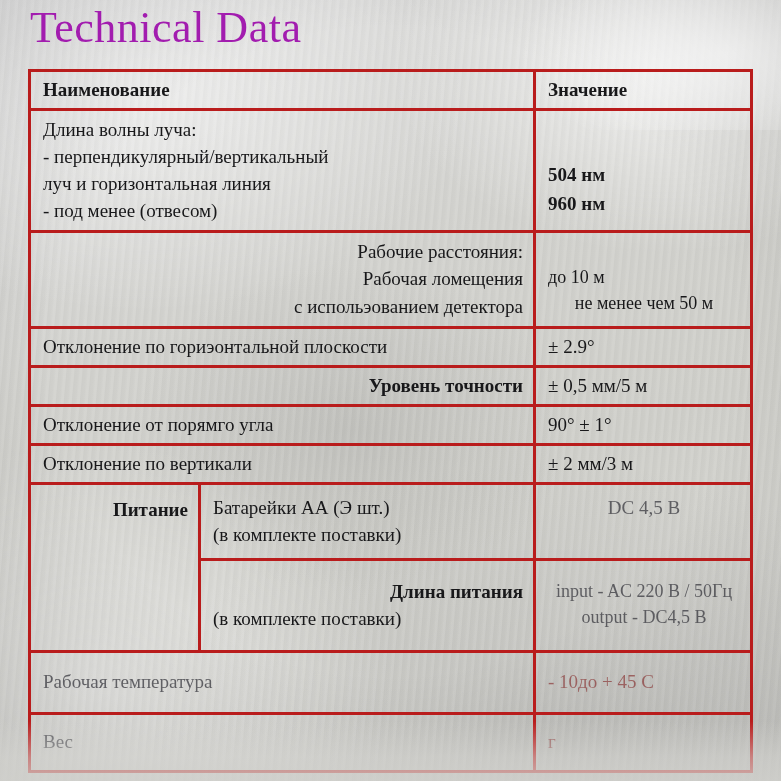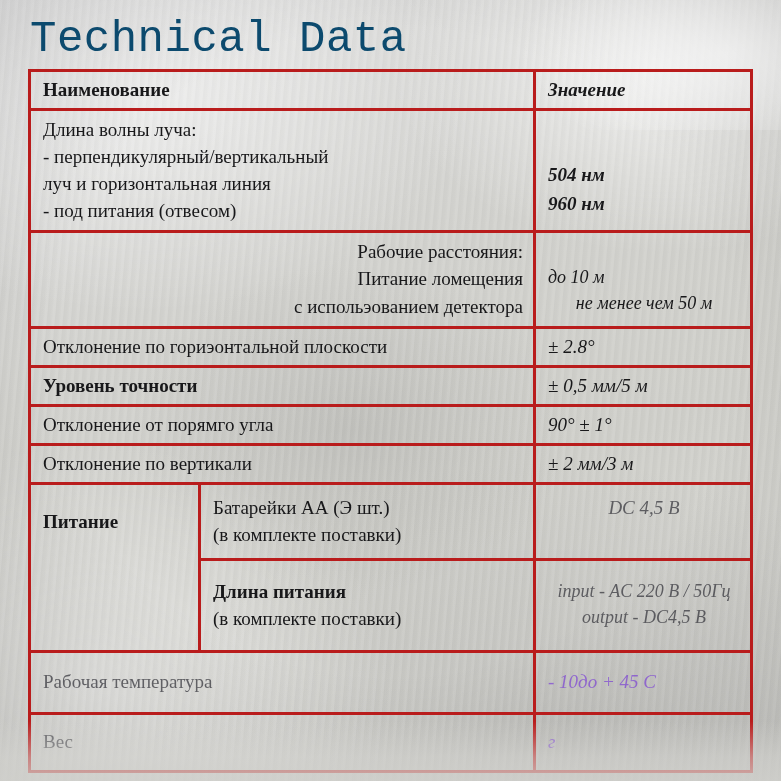--- a/index.html
+++ b/index.html
@@ -61,25 +61,25 @@
 
   #content {
     position: absolute;
     inset: 0;
     z-index: 3;
   }
 
   .doc-title {
     position: absolute;
     left: 30px;
-    top: 14px;
-    font-family: Liberation Mono, monospace;
+    top: 2px;
+    font-family: Liberation Serif, serif;
     font-size: 44px;
     letter-spacing: 0.5px;
-    color: #0c4a6e;
+    color: #a21caf;
     white-space: nowrap;
   }
 
   table.spec {
     position: absolute;
     left: 28px;
     top: 69px;
     width: 722px;
     border-collapse: collapse;
     table-layout: fixed;
@@ -90,31 +90,31 @@
     vertical-align: middle;
     padding: 5px 10px 6px 12px;
     font-size: 19px;
     line-height: 1.32;
     background: transparent;
   }
   .c-name  { width: 170px; }
   .c-mid   { width: 335px; }
   .c-val   { width: 217px; }
 
-  .bold { font-weight: bold; }
+  .bold { font-weight: bold; text-align: right; }
   .hdr td {
     font-weight: bold;
     font-size: 20px;
     padding-top: 10px;
     padding-bottom: 10px;
   }
-  .val-cell { padding-left: 14px; font-style: italic; }
+  .val-cell { padding-left: 14px; }
   .small { font-size: 18px; }
   .faded { color: #33333a; opacity: 0.72; }
-  .faded2 { color: #6d28d9; opacity: 0.58; }
+  .faded2 { color: #7f1d1d; opacity: 0.58; }
   .tall { height: 104px; }
   .mid-h { height: 76px; text-align: right; }
   .nowrap { white-space: nowrap; text-align: center; }
 
   .stack > div { padding: 1px 0; }
   .valstack > div { padding: 2px 0; font-weight: bold; }
 
   
   #bottomfade {
     position: absolute;
@@ -148,64 +148,64 @@
       <tr class="hdr">
         <td colspan="2">Наименование</td>
         <td class="val-cell">Значение</td>
       </tr>
 
       <tr>
         <td colspan="2" class="stack tall">
           <div>Длина волны луча:</div>
           <div>- перпендикулярный/вертикальный</div>
           <div>луч и горизонтальная линия</div>
-          <div>- под питания (отвесом)</div>
+          <div>- под менее (отвесом)</div>
         </td>
         <td class="val-cell valstack">
           <div style="height:34px"></div>
           <div>504 нм</div>
           <div>960 нм</div>
         </td>
       </tr>
 
       <tr>
         <td colspan="2" class="stack mid-h">
           <div>Рабочие расстояния:</div>
-          <div>Питание ломещения</div>
+          <div>Рабочая ломещения</div>
           <div>с испольэованием детектора</div>
         </td>
         <td class="val-cell stack">
           <div style="height:22px"></div>
           <div class="small">до 10 м</div>
           <div class="small nowrap">не менее чем 50 м</div>
         </td>
       </tr>
 
       <tr>
         <td colspan="2">Отклонение по гориэонтальной плоскости</td>
-        <td class="val-cell small">± 2.8°</td>
+        <td class="val-cell small">± 2.9°</td>
       </tr>
 
       <tr>
         <td colspan="2" class="bold">Уровень точности</td>
         <td class="val-cell small">± 0,5 мм/5 м</td>
       </tr>
 
       <tr>
         <td colspan="2">Отклонение от порямго угла</td>
         <td class="val-cell small">90° ± 1°</td>
       </tr>
 
       <tr>
         <td colspan="2">Отклонение по вертикали</td>
         <td class="val-cell small">± 2 мм/3 м</td>
       </tr>
 
       <tr>
-        <td rowspan="2" class="bold" style="vertical-align:top; padding-top:24px;">Питание</td>
+        <td rowspan="2" class="bold" style="vertical-align:top; padding-top:12px;">Питание</td>
         <td class="stack" style="height:62px">
           <div>Батарейки АА (Э шт.)</div>
           <div>(в комплекте поставки)</div>
         </td>
         <td class="val-cell small faded" style="vertical-align:top; padding-top:10px;text-align:center;">DC 4,5 В</td>
       </tr>
 
       <tr>
         <td class="stack" style="height:78px">
           <div class="bold">Длина питания</div>

